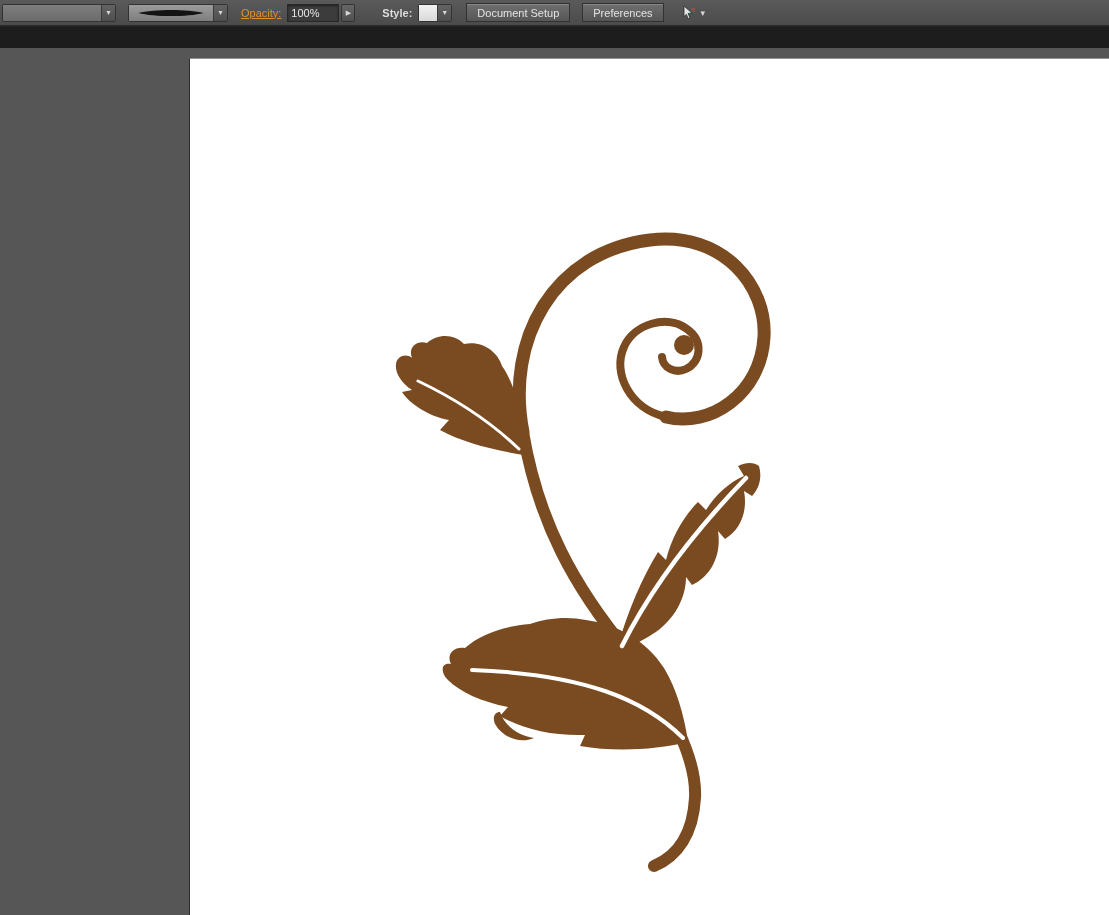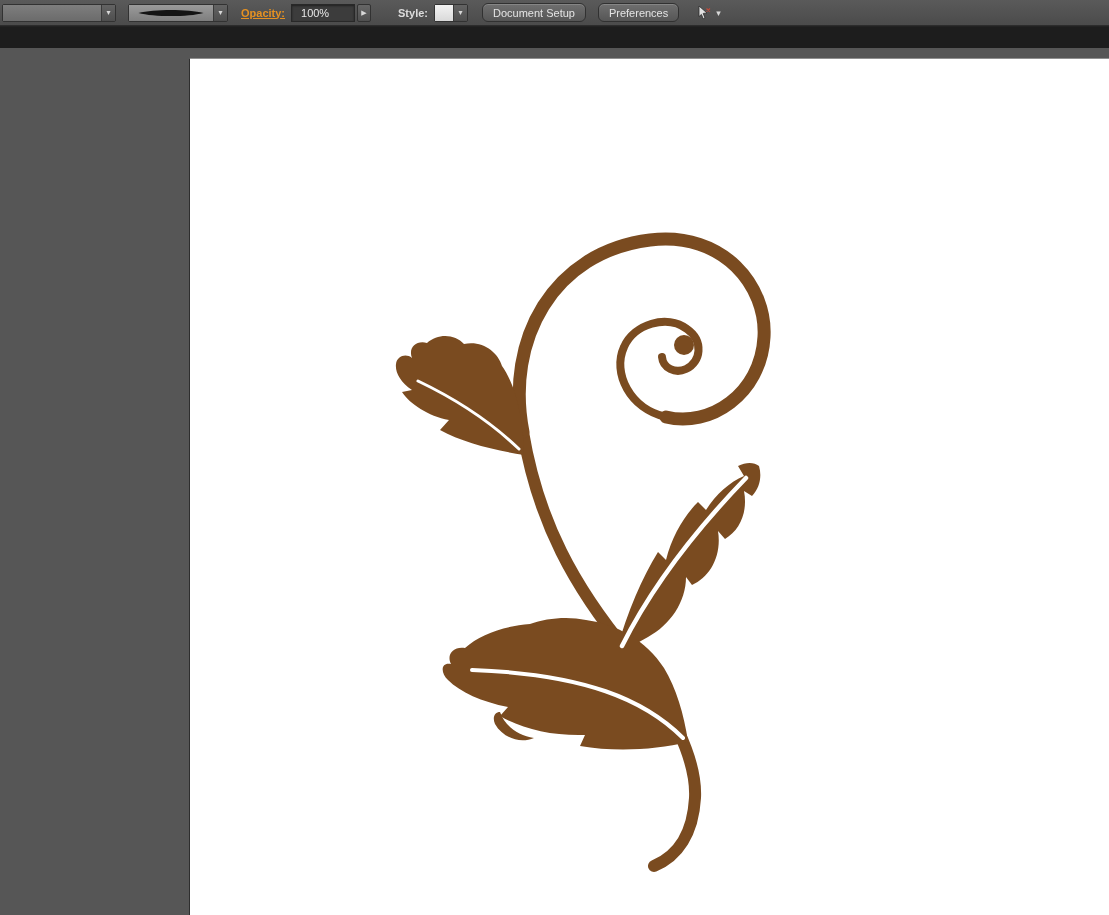--- a/index.html
+++ b/index.html
@@ -16,33 +16,33 @@
   .dd-arrow-btn{width:13px;display:flex;align-items:center;justify-content:center;
     background:linear-gradient(#636363,#4e4e4e);border-left:1px solid #3a3a3a;
     color:#d8d8d8;font-size:8px;line-height:1;}
   .profile-box{width:114px;margin-left:2px;}
   .profile-preview{flex:1;background:linear-gradient(#7e7e7e,#6b6b6b);}
   .brush-box{width:100px;margin-left:12px;}
   .brush-preview{flex:1;background:linear-gradient(#9b9b9b,#7e7e7e);
     display:flex;align-items:center;justify-content:center;}
   .brush-preview svg{width:78px;height:12px;}
   .opacity-link{margin-left:13px;color:var(--opacity-link,#e59122);
-    text-decoration:underline;cursor:pointer;font-weight:bold;}
+    text-decoration:underline;cursor:pointer;}
   .opacity-input{margin-left:6px;width:44px;height:16px;background:#3c3c3c;
     border:1px solid #282828;box-shadow:inset 0 1px 2px rgba(0,0,0,.45);
-    color:#e8e8e8;font-family:"Liberation Sans",sans-serif;font-size:11px;padding:0 9px;}
+    color:#e8e8e8;font-family:"Liberation Sans",sans-serif;font-size:11px;padding:0 3px;}
   .stepper-btn{margin-left:2px;width:14px;height:18px;display:flex;align-items:center;
     justify-content:center;background:linear-gradient(#666,#505050);
     border:1px solid #323232;border-radius:2px;color:#d8d8d8;font-size:7px;padding:0;}
   .style-label{margin-left:27px;color:#dcdcdc;font-weight:bold;}
   .style-box{width:34px;margin-left:6px;}
   .style-swatch{flex:1;background:linear-gradient(#f2f2f2,#d9d9d9);}
   .ctrl-btn{margin-left:12px;height:19px;padding:0 10px;
     font-family:"Liberation Sans",sans-serif;font-size:11px;color:#e4e4e4;
-    background:linear-gradient(#6f6f6f,#565656);border:1px solid #313131;border-radius:6px;
+    background:linear-gradient(#6f6f6f,#565656);border:1px solid #313131;border-radius:0;
     box-shadow:inset 0 1px 0 rgba(255,255,255,.16);cursor:default;}
   .ctrl-btn.first{margin-left:14px;}
   .select-icon{margin-left:16px;width:18px;height:18px;display:flex;
     align-items:center;justify-content:center;}
   .bar-chevron{margin-left:3px;color:#d8d8d8;font-size:9px;cursor:pointer;}
 
   
   .dark-strip{position:absolute;left:0;top:26px;width:1109px;height:22px;
     background:var(--dark-strip,#1d1d1d);border-top:1px solid #222;box-sizing:border-box;}
 

